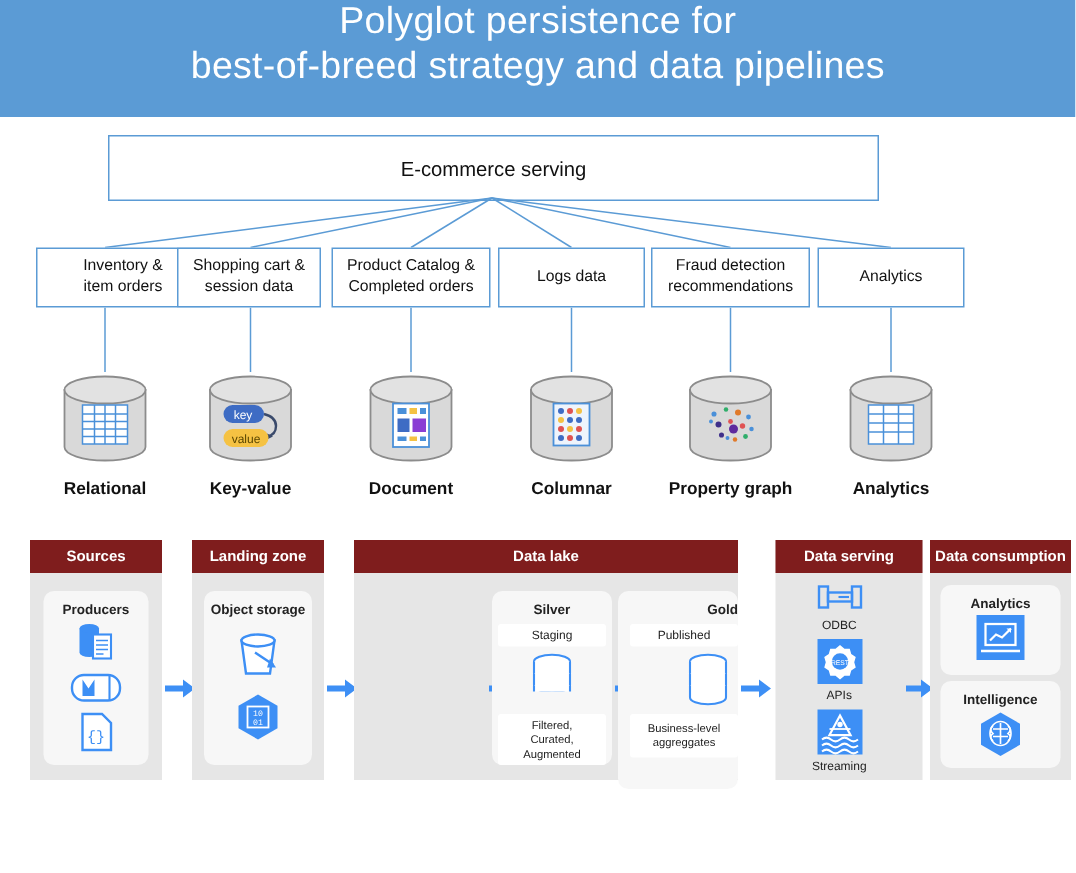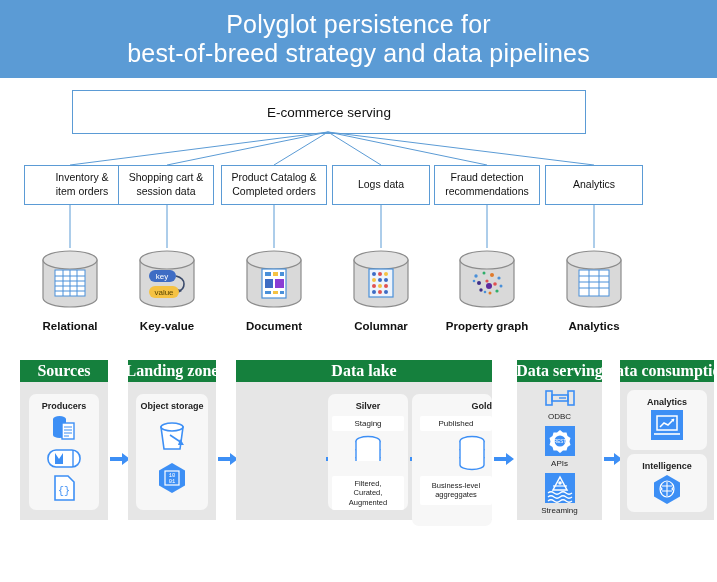--- a/index.html
+++ b/index.html
@@ -7,21 +7,21 @@
     width:717px;height:582px;overflow:hidden;
     background:#ffffff;
     font-family:"Liberation Sans", sans-serif;
     color:#111;
     position:relative;
   }
   
   .title-bar{
     position:absolute;left:0;top:0;width:717px;height:78px;
     background:#5b9bd5;color:#fff;
-    display:flex;align-items:center;justify-content:center;
+    display:flex;justify-content:center;
     text-align:center;line-height:1.18;
     font-size:25px;font-weight:400;letter-spacing:.2px;
   }
   .title-bar span{display:block;}
   
   .platform-box{
     position:absolute;left:72px;top:90px;width:512px;height:42px;
     border:1px solid #5b9bd5;background:#fff;
     display:flex;align-items:center;justify-content:center;
     font-size:13.5px;color:#111;
@@ -36,23 +36,23 @@
   .connector-svg{position:absolute;left:0;top:78px;width:717px;height:300px;pointer-events:none;}
   .db-label{
     position:absolute;top:320px;width:110px;text-align:center;
     font-size:11.5px;font-weight:600;color:#111;
   }
   .cyl{position:absolute;top:248px;width:62px;height:62px;}
   
   .pipe{position:absolute;left:0;top:360px;width:717px;height:222px;}
   .col{position:absolute;top:0;background:#e6e6e6;}
   .col-hd{
-    height:22px;background:#15803d;color:#fff;
+    height:22px;background:#7f1d1d;color:#fff;
     display:flex;align-items:center;justify-content:center;
-    font-size:16px;font-weight:bold;white-space:nowrap;font-family:Liberation Serif, serif;
+    font-size:10px;font-weight:bold;white-space:nowrap;
   }
   .card{
     position:absolute;background:#f7f7f7;border-radius:7px;
     display:flex;flex-direction:column;align-items:center;
   }
   .card-title{font-size:9px;font-weight:bold;color:#222;margin-top:7px;text-align:center;}
   .sub-chip{
     background:#fff;border-radius:2px;font-size:8px;color:#222;
     padding:3px 0;text-align:center;margin-top:5px;width:72px;
   }
@@ -328,21 +328,21 @@
     <div class="sub-chip" style="margin-top:3px;padding:5px 0;">
       <div class="note">Business-level</div>
       <div class="note">aggreggates</div>
     </div>
   </div>
 
   <svg class="arrow-h" style="left:494px;top:92px;" width="20" height="14">
     <path d="M0 5 h12 v-4 l8 6 -8 6 v-4 h-12 z" fill="#3d8ff5"></path>
   </svg>
 
-  <div class="col" style="left:517px;width:85px;height:160px;">
+  <div class="col" style="left:517px;width:98px;height:160px;">
     <div class="col-hd">Data serving</div>
   </div>
   <div style="position:absolute;left:517px;top:26px;width:85px;display:flex;flex-direction:column;align-items:center;">
     <svg width="36" height="24">
       <rect x="4" y="5" width="6" height="14" fill="none" stroke="#3d8ff5" stroke-width="1.6"></rect>
       <rect x="26" y="5" width="6" height="14" fill="none" stroke="#3d8ff5" stroke-width="1.6"></rect>
       <rect x="10" y="9" width="16" height="6" fill="none" stroke="#3d8ff5" stroke-width="1.6"></rect>
       <line x1="17" y1="12" x2="24" y2="12" stroke="#3d8ff5" stroke-width="1.4"></line>
     </svg>
     <div class="icon-lbl">ODBC</div>

